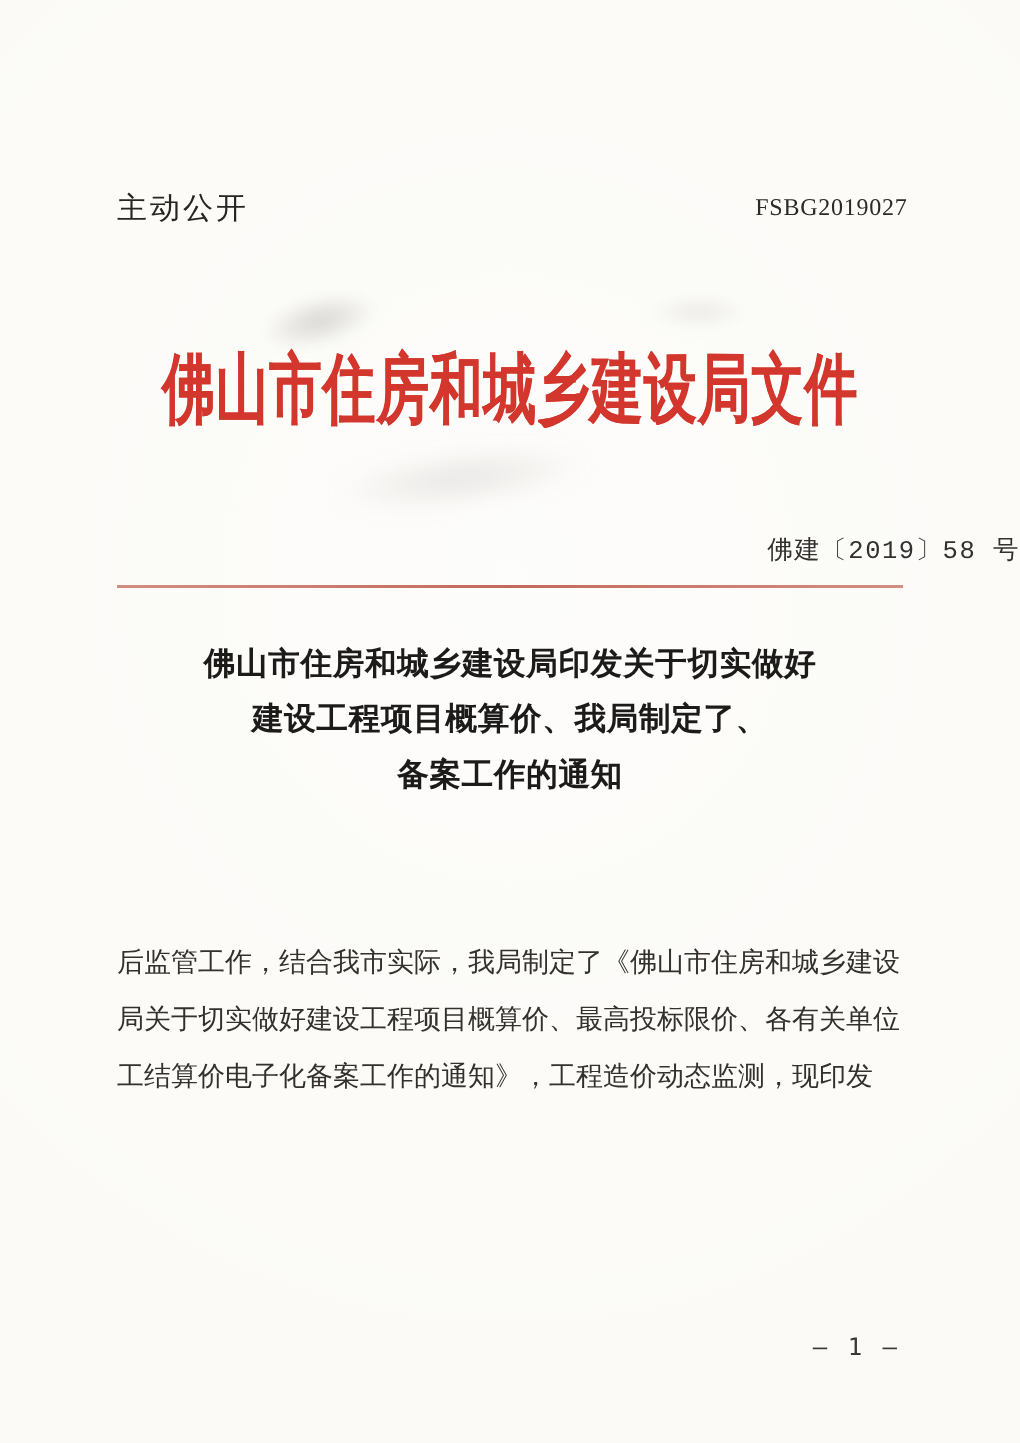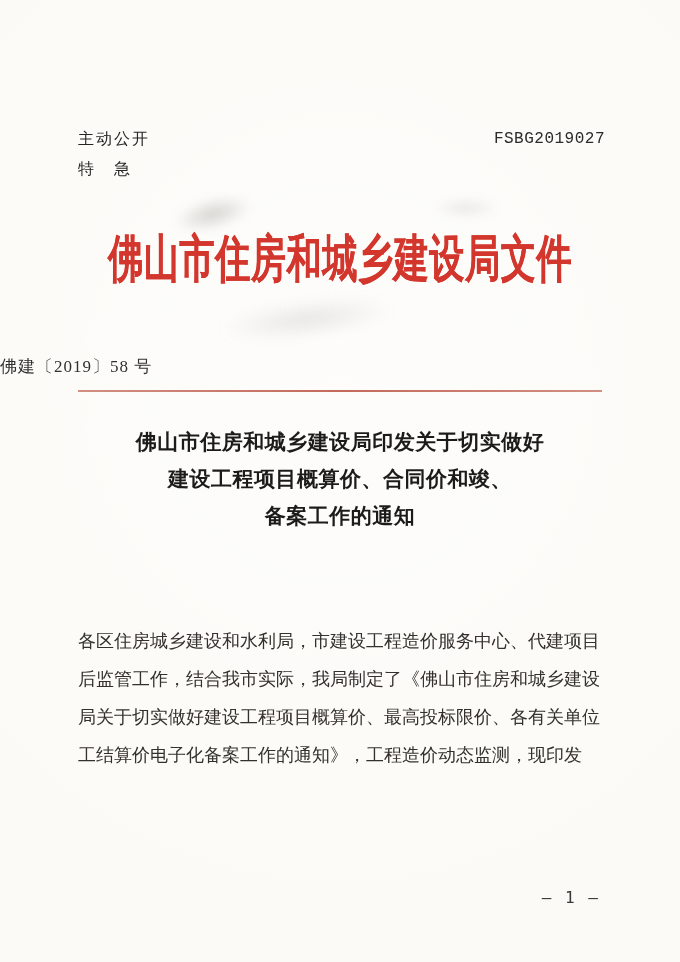--- a/index.html
+++ b/index.html
@@ -32,41 +32,41 @@
     filter:blur(7px);transform:rotate(-7deg);}
   .stain-3{top:194px;left:418px;width:96px;height:28px;
     background:radial-gradient(closest-side, rgba(140,134,126,0.18), rgba(140,134,126,0) 70%);
     filter:blur(5px);}
 
   .doc-header{
     position:absolute;top:124px;left:78px;right:75px;
     display:flex;justify-content:space-between;align-items:flex-start;
   }
   .disclosure,.urgency{
-    font-size:16px;line-height:30px;letter-spacing:2px;
+    font-size:20px;line-height:30px;letter-spacing:2px;
     color:#262524;font-weight:500;
   }
   .serial{
     font-size:16px;line-height:24px;margin-top:3px;
-    font-family:Liberation Mono, monospace;
+    font-family:Liberation Serif, serif;
     color:#2b2a29;letter-spacing:0.5px;
   }
 
   .org-title{
     position:absolute;top:227px;left:0;right:0;height:64px;
     text-align:center;line-height:64px;white-space:nowrap;
     font-size:50px;font-weight:bold;color:var(--masthead_red);
     transform:scale(0.70,1.02);transform-origin:50% 50%;
     letter-spacing:1px;
     text-shadow:0.5px 0 0 var(--masthead_red);
   }
 
   .doc-number{
     position:absolute;top:355px;left:0;right:0;
-    text-align:left;font-size:17px;color:#33312f;letter-spacing:1px;
+    text-align:right;font-size:17px;color:#33312f;letter-spacing:1px;font-family:Liberation Mono, monospace;
   }
 
   .red-rule{
     position:absolute;top:390px;left:78px;width:524px;height:2px;
     background:linear-gradient(to right, rgba(196,106,91,0.75), var(--rule_red), rgba(196,106,91,0.75));
   }
 
   .doc-title{
     position:absolute;top:424px;left:30px;right:30px;
     text-align:center;font-size:21px;font-weight:bold;
@@ -92,39 +92,37 @@
 
 <div class="page">
 
   <div class="stain stain-1"></div>
   <div class="stain stain-2"></div>
   <div class="stain stain-3"></div>
 
   <header class="doc-header">
     <div class="header-left">
       <div class="disclosure">主动公开</div>
-      <div class="urgency">特　急</div>
     </div>
     <div class="serial">FSBG2019027</div>
   </header>
 
   <h1 class="org-title">佛山市住房和城乡建设局文件</h1>
 
   <div class="doc-number">佛建〔2019〕58 号</div>
 
   <div class="red-rule"></div>
 
   <h2 class="doc-title">
     <span class="title-line">佛山市住房和城乡建设局印发关于切实做好</span>
-    <span class="title-line">建设工程项目概算价、合同价和竣、</span>
+    <span class="title-line">建设工程项目概算价、我局制定了、</span>
     <span class="title-line">备案工作的通知</span>
   </h2>
 
   <div class="body-text">
-    <span class="body-line">各区住房城乡建设和水利局，市建设工程造价服务中心、代建项目</span>
     <span class="body-line">后监管工作，结合我市实际，我局制定了《佛山市住房和城乡建设</span>
     <span class="body-line">局关于切实做好建设工程项目概算价、最高投标限价、各有关单位</span>
     <span class="body-line">工结算价电子化备案工作的通知》，工程造价动态监测，现印发</span>
   </div>
 
   <div class="page-number">— 1 —</div>
 
 </div>
 
 </body></html>

